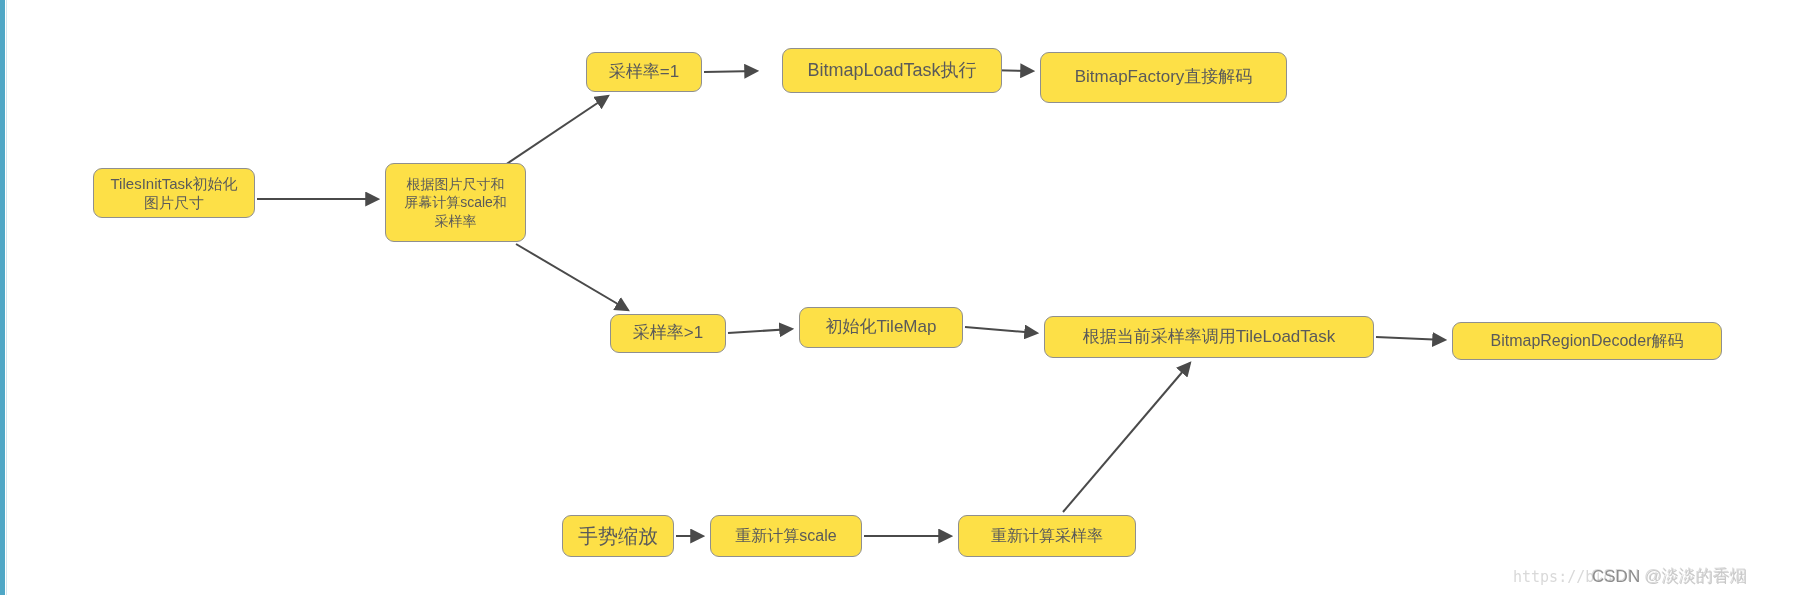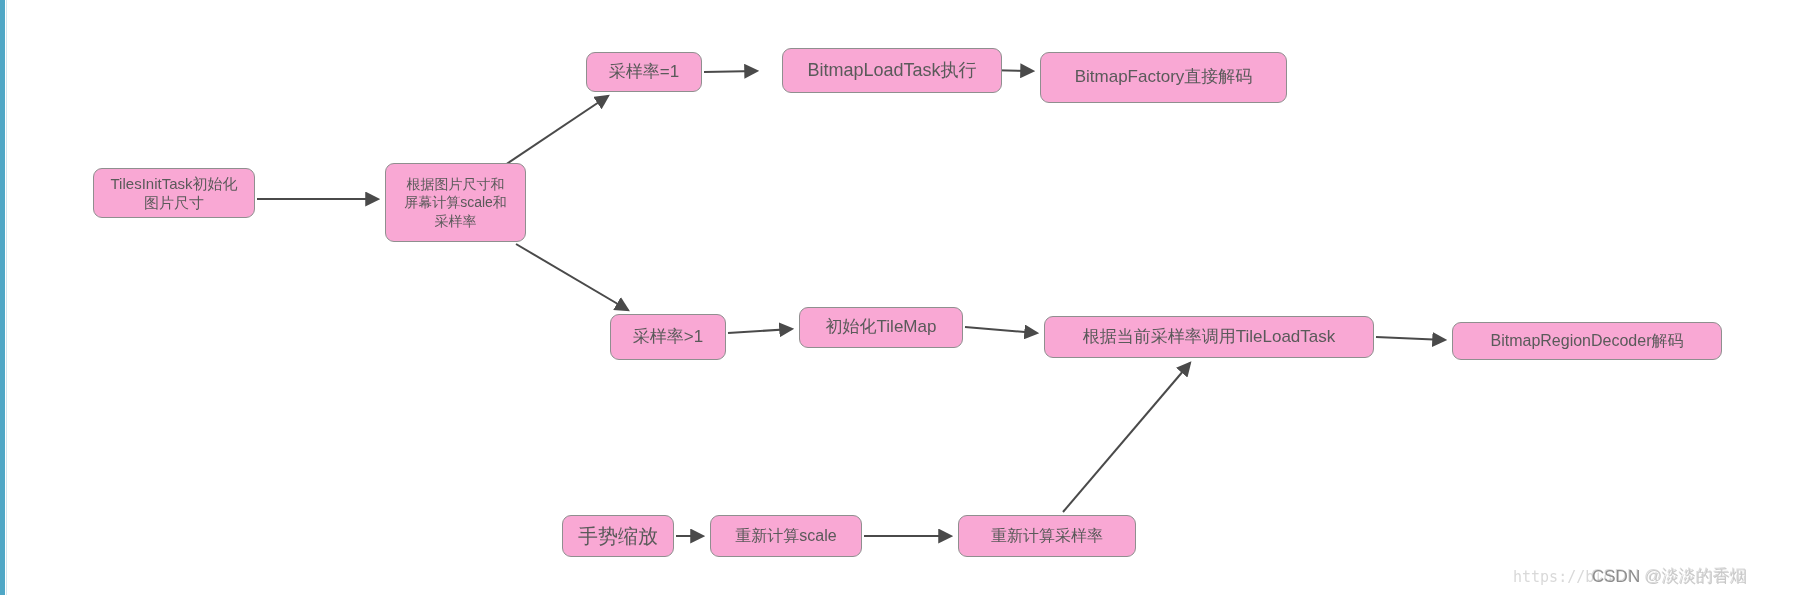--- a/index.html
+++ b/index.html
@@ -19,31 +19,31 @@
   .accent-bar::after{
     content:"";position:absolute;left:6px;top:0;width:1px;height:595px;
     background:#cfe6f0;
   }
   .canvas{position:absolute;left:0;top:0;width:1796px;height:595px;}
   svg.wires{position:absolute;left:0;top:0;pointer-events:none;}
   svg.wires line{stroke:var(--arrow);stroke-width:2;}
   svg.wires .head{fill:var(--arrow);}
   .node{
     position:absolute;display:flex;align-items:center;justify-content:center;
-    text-align:center;background:#f9a8d4;
+    text-align:center;background:#fde047;
     border:1.6px solid var(--box-border);border-radius:9px;
     color:var(--box-text);font-size:17px;line-height:1.3;
     white-space:pre-line;padding:2px 6px;
   }
   .n-tiles-init   {left:93px;  top:168px; width:162px; height:50px; font-size:15px;}
   .n-calc-scale   {left:385px; top:163px; width:141px; height:79px; font-size:14px;}
   .n-rate-eq-1    {left:586px; top:52px;  width:116px; height:40px;}
   .n-bitmap-load  {left:764px; top:48px;  width:220px; height:45px; font-size:18px;margin-left:18px;}
   .n-bitmap-factory{left:1040px;top:52px; width:247px; height:51px;}
-  .n-rate-gt-1    {left:610px; top:314px; width:116px; height:46px;}
+  .n-rate-gt-1    {left:610px; top:314px; width:116px; height:39px;}
   .n-init-tilemap {left:799px; top:307px; width:164px; height:41px;}
   .n-tile-load    {left:1044px;top:316px; width:330px; height:42px;}
   .n-bitmap-region{left:1452px;top:322px; width:270px; height:38px; font-size:16px;}
   .n-gesture      {left:562px; top:515px; width:112px; height:42px; font-size:20px;}
   .n-recalc-scale {left:710px; top:515px; width:152px; height:42px; font-size:16px;}
   .n-recalc-rate  {left:958px; top:515px; width:178px; height:42px; font-size:16px;}
   .watermark{position:absolute;pointer-events:none;}
   .wm-url{
     left:1513px;top:568px;font-family:"DejaVu Sans Mono","Liberation Mono",monospace;
     font-size:15px;color:var(--wm-url);z-index:1;

